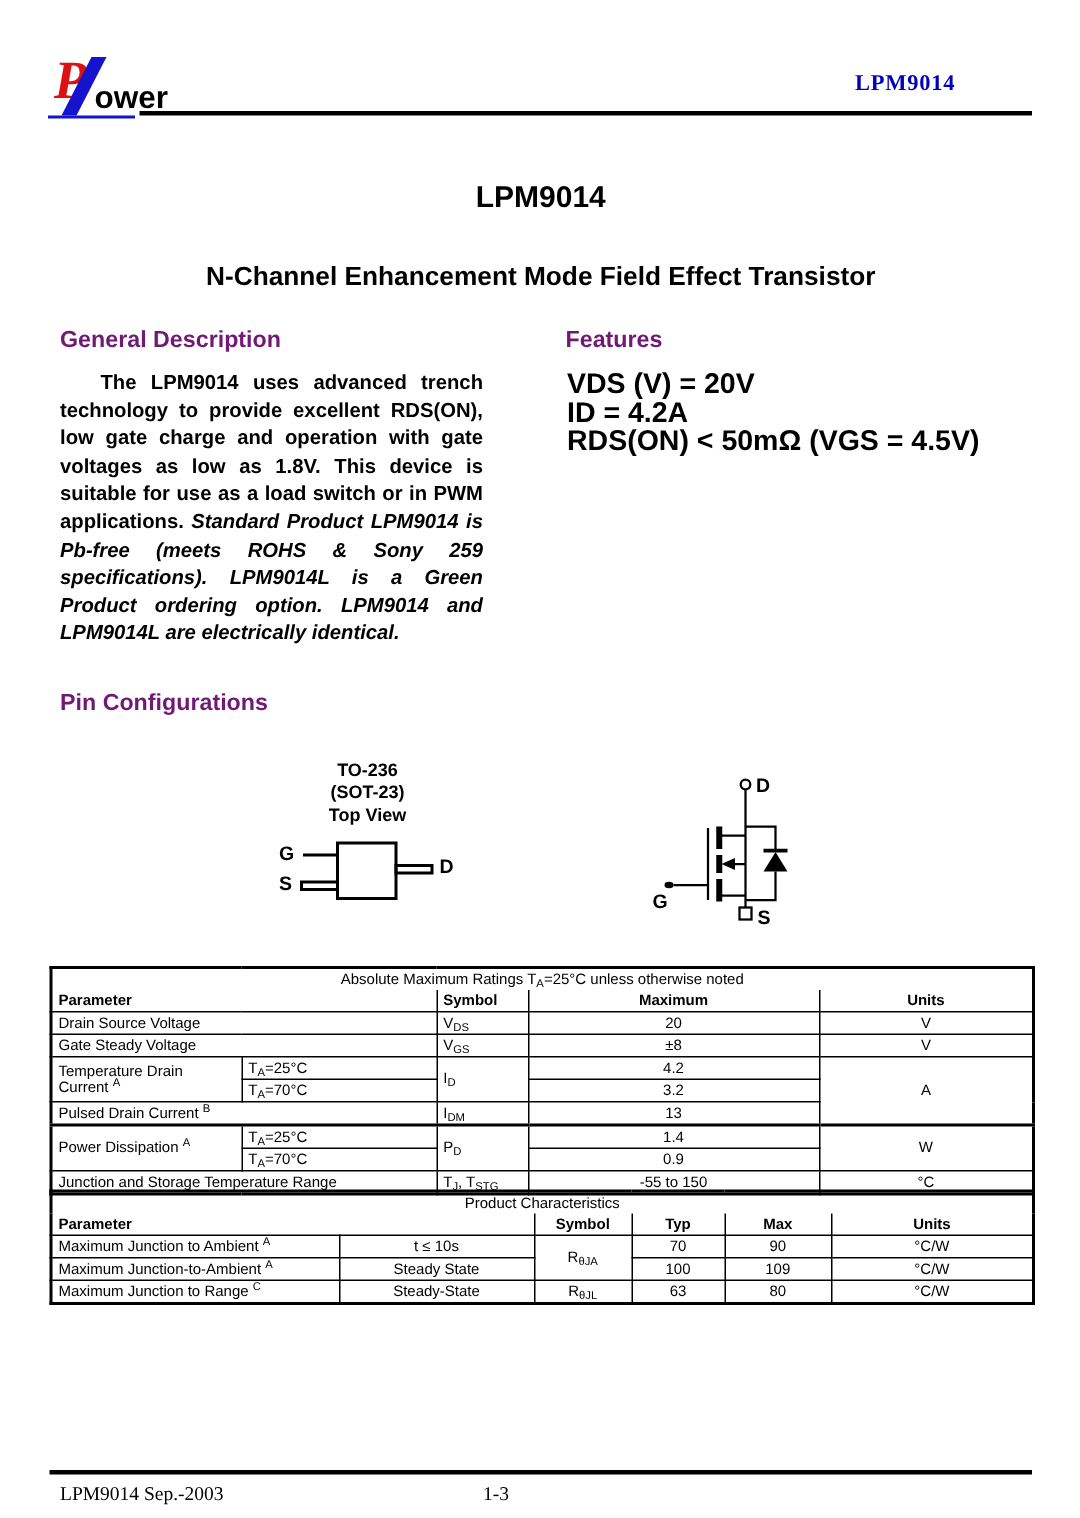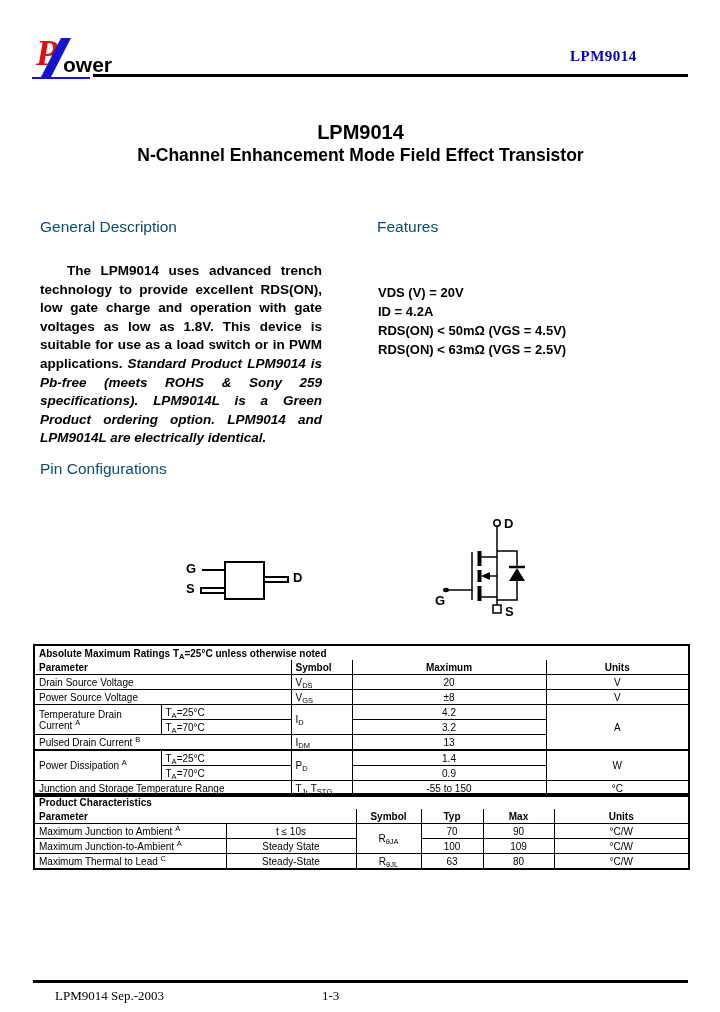--- a/index.html
+++ b/index.html
@@ -13,34 +13,34 @@
   .rule-black { position:absolute; left:93px; top:74px; width:595px; height:2.5px; background:#000; }
   .rule-blue  { position:absolute; left:32px; top:77px; width:58px; height:2px; background:#1414CC; }
   .doc-number {
     position:absolute; left:570px; top:48px; width:118px;
     font-family:"Liberation Serif", serif; font-weight:bold; font-size:15px;
     color:#0000BB; letter-spacing:0.5px;
   }
   
   .title-block { position:absolute; left:33px; top:121px; width:655px; text-align:center; }
   .part-title { font-size:20px; font-weight:bold; }
-  .subtitle { font-size:17.5px; font-weight:bold; margin-top:1px; }
-  
-  .sec-h { position:absolute; color:#0c4a6e; font-weight:normal; font-size:15.5px; }
+  .subtitle { font-size:17.5px; font-weight:bold; margin-top:30px; }
+  
+  .sec-h { position:absolute; color:#701a75; font-weight:bold; font-size:15.5px; }
   .gd-h { left:40px; top:218px; }
   .feat-h { left:377px; top:218px; }
   .pin-h { left:40px; top:460px; }
   
   .gd-body {
-    position:absolute; left:40px; top:262px; width:282px;
+    position:absolute; left:40px; top:246px; width:282px;
     font-size:13.5px; font-weight:bold; line-height:18.6px;
     text-align:justify; text-indent:27px;
   }
   
-  .feat-list { position:absolute; left:378px; top:247px; font-size:13px; font-weight:bold;margin-top:36px; }
+  .feat-list { position:absolute; left:378px; top:247px; font-size:19px; font-weight:bold; }
   .feat-item { line-height:19px; }
   
   .pkg-label { position:absolute; left:195px; top:506px; width:100px; text-align:center;
                font-size:12px; font-weight:bold; line-height:15px; }
   .pkg-body { position:absolute; left:224px; top:561px; width:37px; height:35px; border:2px solid #000; }
   .pin-line-g { position:absolute; left:202px; top:569px; width:22px; height:2px; background:#000; }
   .pin-rect-s { position:absolute; left:200px; top:587px; width:22px; height:3px; border:2px solid #000; }
   .pin-rect-d { position:absolute; left:263px; top:576px; width:22px; height:3px; border:2px solid #000; }
   .pin-lbl { position:absolute; font-size:13px; font-weight:bold; }
   .lbl-g { left:186px; top:561px; }
@@ -50,31 +50,31 @@
   .mosfet { position:absolute; left:425px; top:500px; }
   .mosfet .wire { stroke:#000; stroke-width:1.5; fill:none; }
   .mosfet .chan { stroke:#000; stroke-width:4; fill:none; }
   .mosfet .sym-lbl { font-size:13px; font-weight:bold; font-family:"Liberation Sans",sans-serif; fill:#000; }
   
   .tbl { position:absolute; left:33px; width:655px; border-collapse:collapse;
          table-layout:fixed; font-size:10px; border:2px solid #000; }
   .tbl td { border:1px solid #000; padding:0 4px; height:14px; line-height:11px; vertical-align:middle; overflow:hidden; }
   .t1 { top:644px; }
   .t2 { top:793px; }
-  .title-cell { border-bottom:none !important; font-weight:bold; }
+  .title-cell { border-bottom:none !important; font-weight:normal;text-align:center; }
   tr.hdr td { border-top:none; font-weight:bold; }
   .c { text-align:center; }
   .ht { border-top:2px solid #000 !important; }
   .tbl sub, .tbl sup, .gd-body sub { font-size:7.5px; line-height:0; }
   .tbl sub { vertical-align:-2px; }
   .tbl sup { vertical-align:4px; }
   
   .footer-rule { position:absolute; left:33px; top:980px; width:655px; height:3px; background:#000; }
   .footer-text { position:absolute; top:988px; font-family:"Liberation Serif", serif; font-size:13px; }
-  .f-left { left:55px; }
+  .f-left { left:40px; }
   .f-page { left:322px; }
 </style>
 </head>
 <body>
 
 <div class="page">
 
   <div class="logo">
     <svg width="110" height="42" viewBox="0 0 110 42">
       <text x="6" y="29" font-family="'Liberation Serif',serif" font-style="italic" font-weight="bold" font-size="36" fill="#DD1111">P</text>
@@ -93,25 +93,29 @@
 
   <div class="sec-h gd-h">General Description</div>
   <div class="sec-h feat-h">Features</div>
 
   <div class="gd-body"><span>The LPM9014 uses advanced trench technology to provide excellent RDS(ON), low gate charge and operation with gate voltages as low as 1.8V. This device is suitable for use as a load switch or in PWM applications. </span><i>Standard Product LPM9014 is Pb-free (meets ROHS &amp; Sony 259 specifications). LPM9014L is a Green Product ordering option. LPM9014 and LPM9014L are electrically identical.</i></div>
 
   <div class="feat-list">
     <div class="feat-item">VDS (V) = 20V</div>
     <div class="feat-item">ID = 4.2A</div>
     <div class="feat-item">RDS(ON) &lt; 50mΩ (VGS = 4.5V)</div>
-    <div class="feat-item">RDS(ON) &lt; 63mΩ (VGS = 2.5V)</div>
   </div>
 
   <div class="sec-h pin-h">Pin Configurations</div>
 
+  <div class="pkg-label">
+    <div>TO-236</div>
+    <div>(SOT-23)</div>
+    <div>Top View</div>
+  </div>
   <div class="pkg-body"></div>
   <div class="pin-line-g"></div>
   <div class="pin-rect-s"></div>
   <div class="pin-rect-d"></div>
   <div class="pin-lbl lbl-g">G</div>
   <div class="pin-lbl lbl-s">S</div>
   <div class="pin-lbl lbl-d">D</div>
 
   <svg class="mosfet" width="140" height="125" viewBox="425 500 140 125">
     <g>
@@ -155,21 +159,21 @@
       <td class="c">Maximum</td>
       <td class="c">Units</td>
     </tr>
     <tr>
       <td colspan="2">Drain Source Voltage</td>
       <td><span>V</span><sub>DS</sub></td>
       <td class="c">20</td>
       <td class="c">V</td>
     </tr>
     <tr>
-      <td colspan="2">Power Source Voltage</td>
+      <td colspan="2">Gate Steady Voltage</td>
       <td><span>V</span><sub>GS</sub></td>
       <td class="c">±8</td>
       <td class="c">V</td>
     </tr>
     <tr>
       <td rowspan="2"><span>Temperature Drain Current</span> <sup>A</sup></td>
       <td><span>T</span><sub>A</sub><span>=25°C</span></td>
       <td rowspan="2"><span>I</span><sub>D</sub></td>
       <td class="c">4.2</td>
       <td class="c" rowspan="3">A</td>
@@ -232,21 +236,21 @@
       <td class="c">°C/W</td>
     </tr>
     <tr>
       <td><span>Maximum Junction-to-Ambient</span> <sup>A</sup></td>
       <td class="c">Steady State</td>
       <td class="c">100</td>
       <td class="c">109</td>
       <td class="c">°C/W</td>
     </tr>
     <tr>
-      <td><span>Maximum Thermal to Lead</span> <sup>C</sup></td>
+      <td><span>Maximum Junction to Range</span> <sup>C</sup></td>
       <td class="c">Steady-State</td>
       <td class="c"><span>R</span><sub>θJL</sub></td>
       <td class="c">63</td>
       <td class="c">80</td>
       <td class="c">°C/W</td>
     </tr>
   </tbody>
     </table>
 
   <div class="footer-rule"></div>

